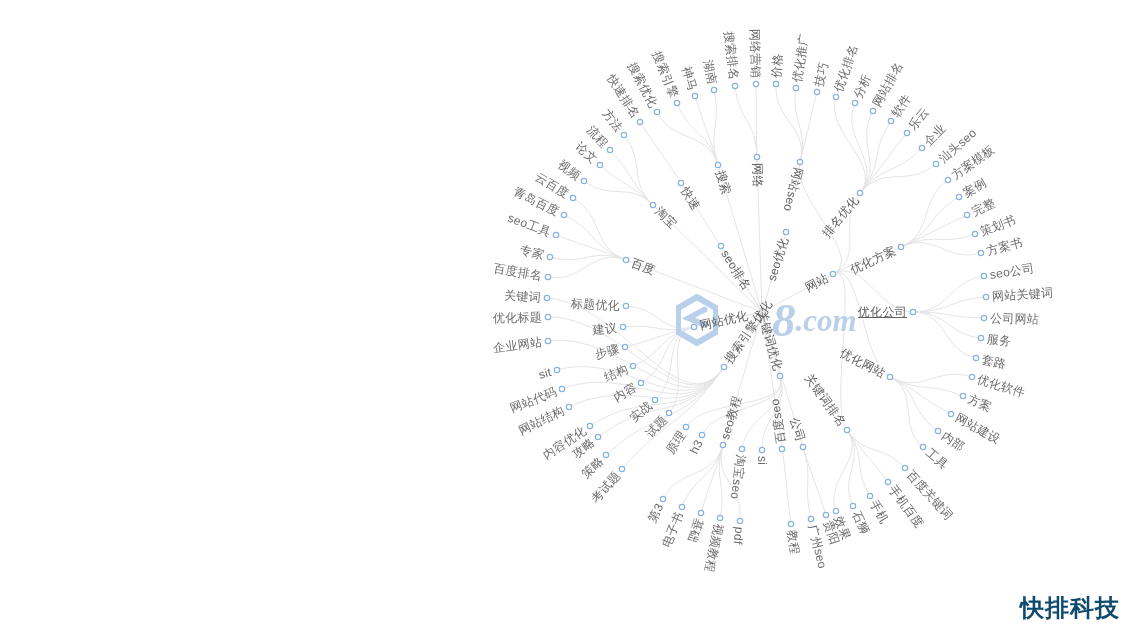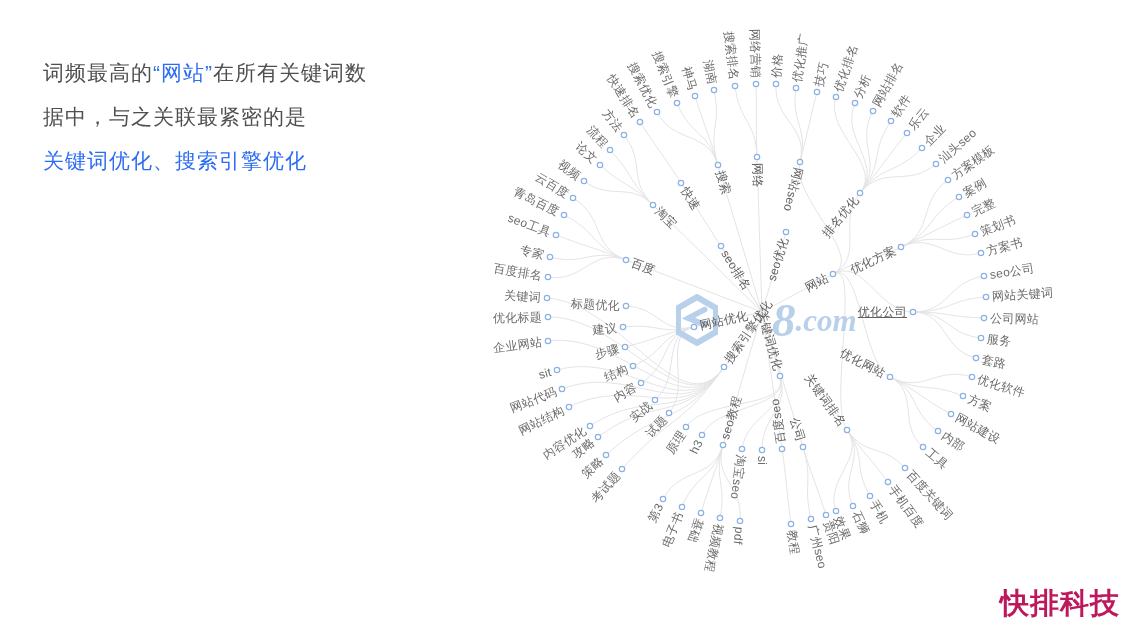--- a/index.html
+++ b/index.html
@@ -12,33 +12,28 @@
   #edges{position:absolute;left:0;top:0;z-index:1;}
   .watermark{position:absolute;left:676px;top:294px;z-index:2;display:flex;align-items:center;
              color:#b9d0ea;font-family:"Liberation Serif","DejaVu Serif",serif;
              font-style:italic;font-weight:bold;}
   .wm-big{font-size:47px;margin-left:54px;line-height:1;}
   .wm-com{font-size:31px;line-height:1;}
   #labels{position:absolute;left:0;top:0;width:1132px;height:633px;z-index:3;}
   .nlabel{position:absolute;font-size:12px;color:#6a6a6a;white-space:nowrap;
           transform-origin:0 0;letter-spacing:0.3px;line-height:14px;}
   .nlabel.hub{color:#616161;}
-  .brand{position:absolute;right:12px;bottom:9px;font-size:29px;font-weight:bold;color:#be185d;
+  .brand{position:absolute;right:12px;bottom:9px;font-size:24px;font-weight:bold;color:#0c4a6e;
          letter-spacing:1px;z-index:4;}
 </style>
 </head>
 <body>
 
 <div class="stage">
 
-  <div class="panel">
-    <p><span>词频最高的</span><span class="hl">“网站”</span><span>在所有关键词数</span></p>
-    <p>据中，与之关联最紧密的是</p>
-    <p class="hl">关键词优化、搜索引擎优化</p>
-  </div>
 
   <svg id="edges" width="1132" height="633" viewBox="0 0 1132 633">
       <path d="M762 312 L833 274" fill="none" stroke="#e4e4e6" stroke-width="1"></path>
       <path d="M762 312 L626 260" fill="none" stroke="#e4e4e6" stroke-width="1"></path>
       <path d="M626 260 C590.9 246.6 605.2 217.4 573 198" fill="none" stroke="#e4e4e6" stroke-width="1"></path>
       <path d="M626 260 C591.0 246.6 597.6 231.5 564 215" fill="none" stroke="#e4e4e6" stroke-width="1"></path>
       <path d="M626 260 C591.3 246.7 590.8 248.0 556 235" fill="none" stroke="#e4e4e6" stroke-width="1"></path>
       <path d="M626 260 C591.7 246.9 585.5 266.2 550 257" fill="none" stroke="#e4e4e6" stroke-width="1"></path>
       <path d="M626 260 C592.7 247.3 583.2 282.7 548 277" fill="none" stroke="#e4e4e6" stroke-width="1"></path>
       <path d="M762 312 L653 205" fill="none" stroke="#e4e4e6" stroke-width="1"></path>

